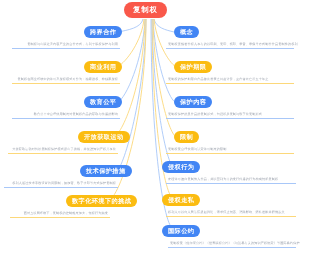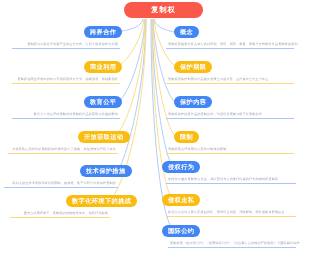--- a/index.html
+++ b/index.html
@@ -24,21 +24,21 @@
     box-sizing:border-box;
     padding:0 6px;
     height:12px;
     z-index:3;
   }
   .root{
     background:#f9584a;
     border-radius:9px;
     height:16px;
     font-size:7.4px;
-    padding:0 27px;
+    padding:0 9px;
     letter-spacing:.8px;
   }
   .blue{background:#4285f4;}
   .orange{background:#fbbc11;}
 
   .leaf{
     position:absolute;
     font-size:3.1px;
     color:#9aa0ab;
     white-space:nowrap;

